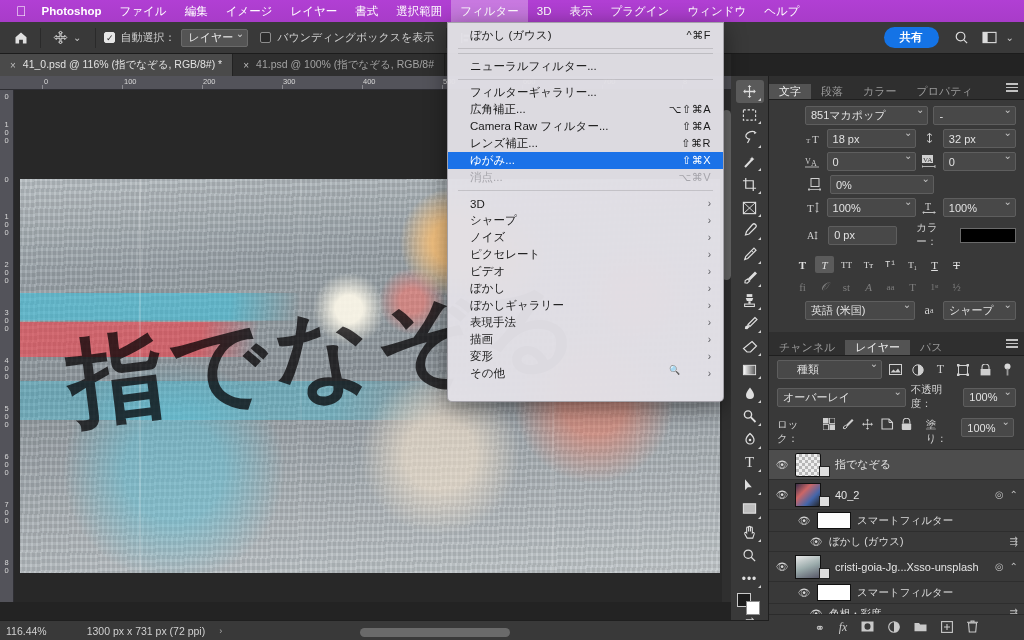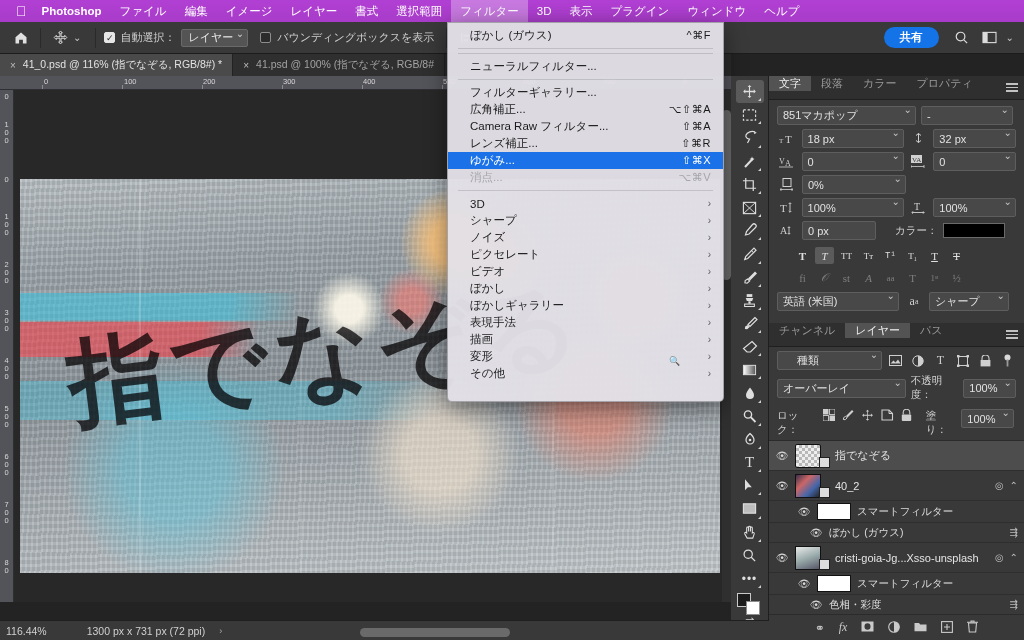--- a/index.html
+++ b/index.html
@@ -143,30 +143,30 @@
     border-left:3px solid transparent; border-bottom:3px solid #cfcfcf; }
   .tool svg { display:block; }
   .swatches { position:relative; width:26px; height:22px; margin-top:3px; }
   .swatches .sw1 { position:absolute; left:0; top:0; width:14px; height:14px; background:#1c1c1c; border:1px solid #c9c9c9; }
   .swatches .sw2 { position:absolute; left:9px; top:8px; width:14px; height:14px; background:#fff; border:1px solid #8d8d8d; }
   .screenmode { width:18px; height:9px; background:#8fb6d8; margin-top:4px; }
 
   
   .rpanel { position:absolute; left:769px; top:76px; width:255px; height:564px; background:#393939; }
   .ptabs {
-    display:flex; align-items:flex-start; height:24px; background:#2f2f2f;
+    display:flex; align-items:flex-end; height:24px; background:#2f2f2f;
     border-bottom:1px solid #1f1f1f; position:relative;
   }
   .ptab { padding:0 10px; display:flex; align-items:center; font-size:11px; color:#9b9b9b; white-space:nowrap; }
   .ptab.on { background:#535353; color:#f0f0f0; }
   .pmenu-ic { position:absolute; right:6px; top:7px; width:12px; height:9px; }
   .pmenu-ic i { display:block; height:1.5px; background:#c2c2c2; margin-bottom:2px; }
 
   .pbody { padding:6px 8px; }
-  .frow { display:flex; align-items:center; gap:5px; margin-bottom:4px; }
+  .frow { display:flex; align-items:center; gap:5px; margin-bottom:4px;margin-left:28px; }
   .fld {
     background:#484848; border:1px solid #5e5e5e; height:19px; border-radius:2px;
     display:flex; align-items:center; padding:0 14px 0 5px; font-size:11px; color:#e2e2e2;
     position:relative; min-width:0;
   }
   .fld::after { content:"⌄"; position:absolute; right:3px; top:-3px; font-size:10px; color:#c4c4c4; }
   .fld.nochev::after { content:""; }
   .ficon { width:20px; color:#d0d0d0; font-size:11px; display:flex; align-items:center; justify-content:center; }
   .ficon svg { display:block; }
 

